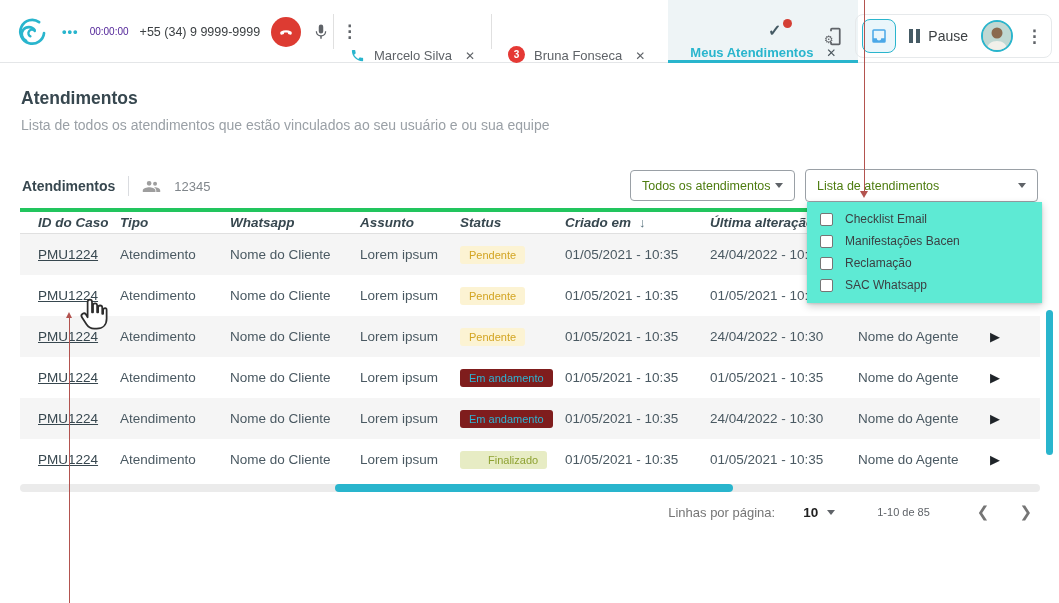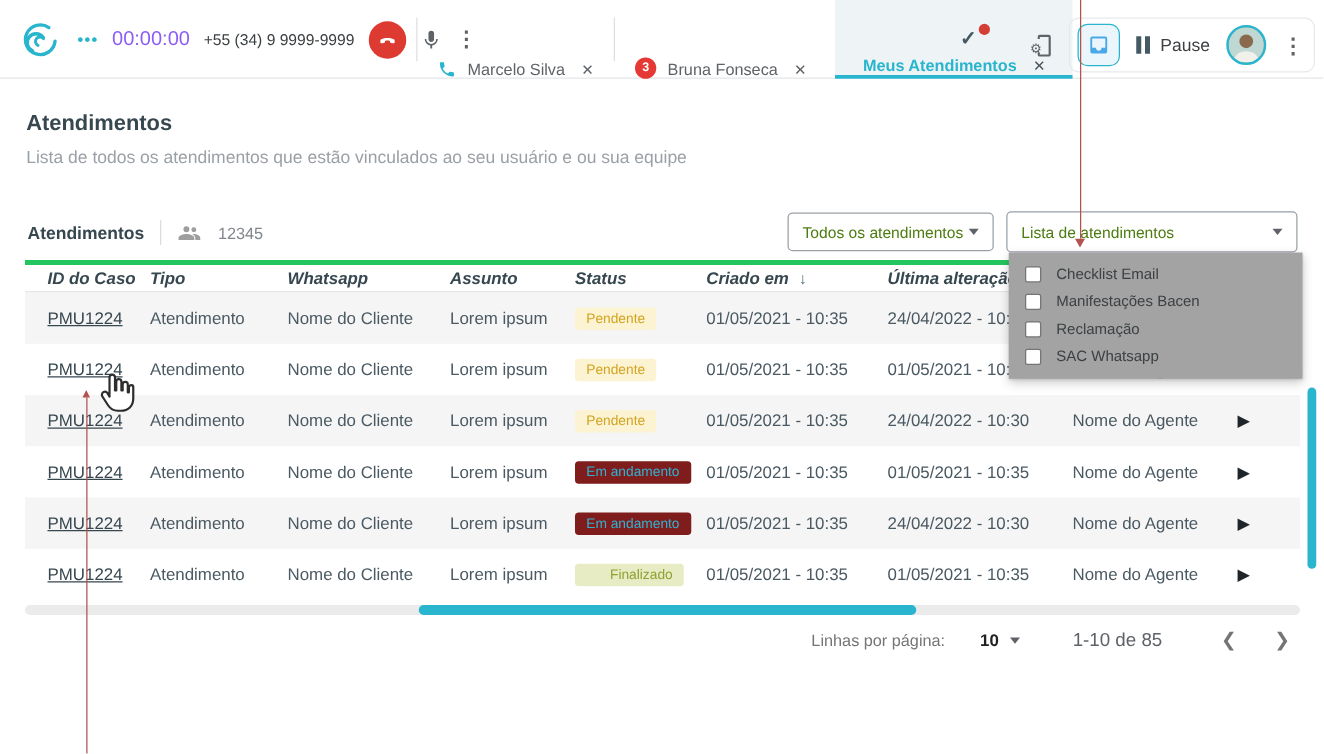--- a/index.html
+++ b/index.html
@@ -5,21 +5,21 @@
   * { margin:0; padding:0; box-sizing:border-box; }
   html,body { background:#fff; }
   body { font-family:"Liberation Sans", sans-serif; }
   #app { position:relative; width:1059px; height:603px; background:#fff; overflow:hidden; }
 
   
   .topbar { position:absolute; left:0; top:0; width:1059px; height:63px; background:#fff; border-bottom:1px solid #e4e6e8; }
   .logo { position:absolute; left:13px; top:13px; width:38px; height:38px; }
   .call-group { position:absolute; left:62px; top:0; height:63px; display:flex; align-items:center; gap:11px; }
   .call-dots { color:#29b5cd; font-weight:bold; font-size:13px; letter-spacing:1px; }
-  .timer { color:#8b5cf6; font-size:16px; }
+  .timer { color:#4c1d95; font-size:10px; }
   .phone-number { color:#3c4043; font-size:12.5px; }
   .hangup-btn { width:30px; height:30px; border-radius:50%; background:#dd3b32; border:none; display:flex; align-items:center; justify-content:center; cursor:pointer; }
   .icon-btn { background:none; border:none; cursor:pointer; display:flex; align-items:center; justify-content:center; }
   .kebab { color:#5f6368; font-size:17px; font-weight:bold; line-height:1; }
 
   .tabs { position:absolute; left:333px; top:0; height:63px; display:flex; align-items:stretch; }
   .tab-divider { width:1px; background:#e0e0e0; margin:14px 0; }
   .tab { display:flex; align-items:flex-end; gap:9px; padding:0 16px; font-size:13px; color:#5f6368; cursor:pointer; }
   .tab .tab-close { color:#5f6368; font-size:12px; margin-left:4px; }
   .tab.active { background:#eef4f6; color:#29b5cd; font-weight:bold; border-bottom:3px solid #29b5cd; margin-left:7px; padding:0 22px; }
@@ -45,21 +45,21 @@
   
   .toolbar-left { position:absolute; left:22px; top:176px; display:flex; align-items:center; gap:13px; }
   .section-title { font-size:14px; font-weight:bold; color:#37474f; }
   .v-div { width:1px; height:20px; background:#dadce0; }
   .count-label { font-size:13px; color:#80868b; }
   .select { position:absolute; height:31px; border:1px solid #9aa0a6; border-radius:4px; background:#fff; display:flex; align-items:center; justify-content:space-between; padding:0 11px; font-size:12.5px; color:#4d7c0f; cursor:pointer; }
   .select-1 { left:630px; top:170px; width:165px; }
   .select-2 { left:805px; top:169px; width:233px; height:33px; }
   .caret { width:0; height:0; border-left:4px solid transparent; border-right:4px solid transparent; border-top:5px solid #5f6368; }
 
-  .dropdown-panel { position:absolute; left:807px; top:202px; width:235px; height:101px; background:#a3a3a3; box-shadow:0 3px 8px rgba(0,0,0,.2), 0 1px 2px rgba(0,0,0,.12); z-index:30; padding:6px 0 4px; }
+  .dropdown-panel { position:absolute; left:807px; top:202px; width:235px; height:101px; background:#5eead4; box-shadow:0 3px 8px rgba(0,0,0,.2), 0 1px 2px rgba(0,0,0,.12); z-index:30; padding:6px 0 4px; }
   .dd-item { display:flex; align-items:center; gap:12px; padding:4px 0 4px 13px; cursor:pointer; }
   .dd-check { width:13px; height:13px; border:1.5px solid #757575; border-radius:2px; background:#fff; flex:none; }
   .dd-label { font-size:12px; color:#3c4043; }
 
   
   .table { position:absolute; left:20px; top:208px; width:1020px; }
   .trow { display:grid; grid-template-columns:82px 110px 130px 100px 105px 145px 148px 132px 1fr; padding-left:18px; align-items:center; }
   .thead { height:26px; border-top:4px solid #22c55e; border-bottom:1px solid #e0e0e0; background:#fff;font-style:italic; }
   .hcell { font-size:13.5px; font-weight:bold; color:#37474f; display:flex; align-items:center; gap:8px; }
   .sort-arrow { font-weight:normal; color:#546e7a; font-size:13px; cursor:pointer; }
@@ -75,21 +75,21 @@
   
   .hscroll-track { position:absolute; left:20px; top:484px; width:1020px; height:8px; background:#ebebeb; border-radius:4px; z-index:10; }
   .hscroll-thumb { position:absolute; left:315px; top:0; width:398px; height:8px; background:#29b5cd; border-radius:4px; cursor:grab; }
   .vscroll-thumb { position:absolute; left:1046px; top:310px; width:7px; height:145px; background:#29b5cd; border-radius:4px; cursor:grab; z-index:10; }
 
   
   .pagination { position:absolute; right:24px; top:503px; display:flex; align-items:center; }
   .pg-label { font-size:13px; color:#757575; }
   .pg-size { display:flex; align-items:center; gap:9px; margin-left:28px; cursor:pointer; }
   .pg-size-val { font-size:13.5px; font-weight:bold; color:#212121; }
-  .pg-range { font-size:15px; color:#5f6368; margin-left:42px; }
+  .pg-range { font-size:11px; color:#5f6368; margin-left:42px; }
   .pg-nav { display:flex; gap:24px; margin-left:44px; }
   .pg-chevron { background:none; border:none; color:#757575; font-size:15px; cursor:pointer; padding:0 3px; }
 
   
   .redline { position:absolute; width:1px; background:#b3534f; z-index:50; }
   .redline-1 { left:864px; top:0; height:191px; }
   .redline-1 .arrow-down { position:absolute; left:-4px; bottom:-7px; width:0; height:0; border-left:4.5px solid transparent; border-right:4.5px solid transparent; border-top:7px solid #b3534f; }
   .redline-2 { left:69px; top:318px; height:285px; }
   .redline-2 .arrow-up { position:absolute; left:-3px; top:-6px; width:0; height:0; border-left:3.5px solid transparent; border-right:3.5px solid transparent; border-bottom:6px solid #b3534f; }
   .hand-cursor { position:absolute; left:74px; top:296px; width:36px; height:38px; z-index:60; pointer-events:none; }

